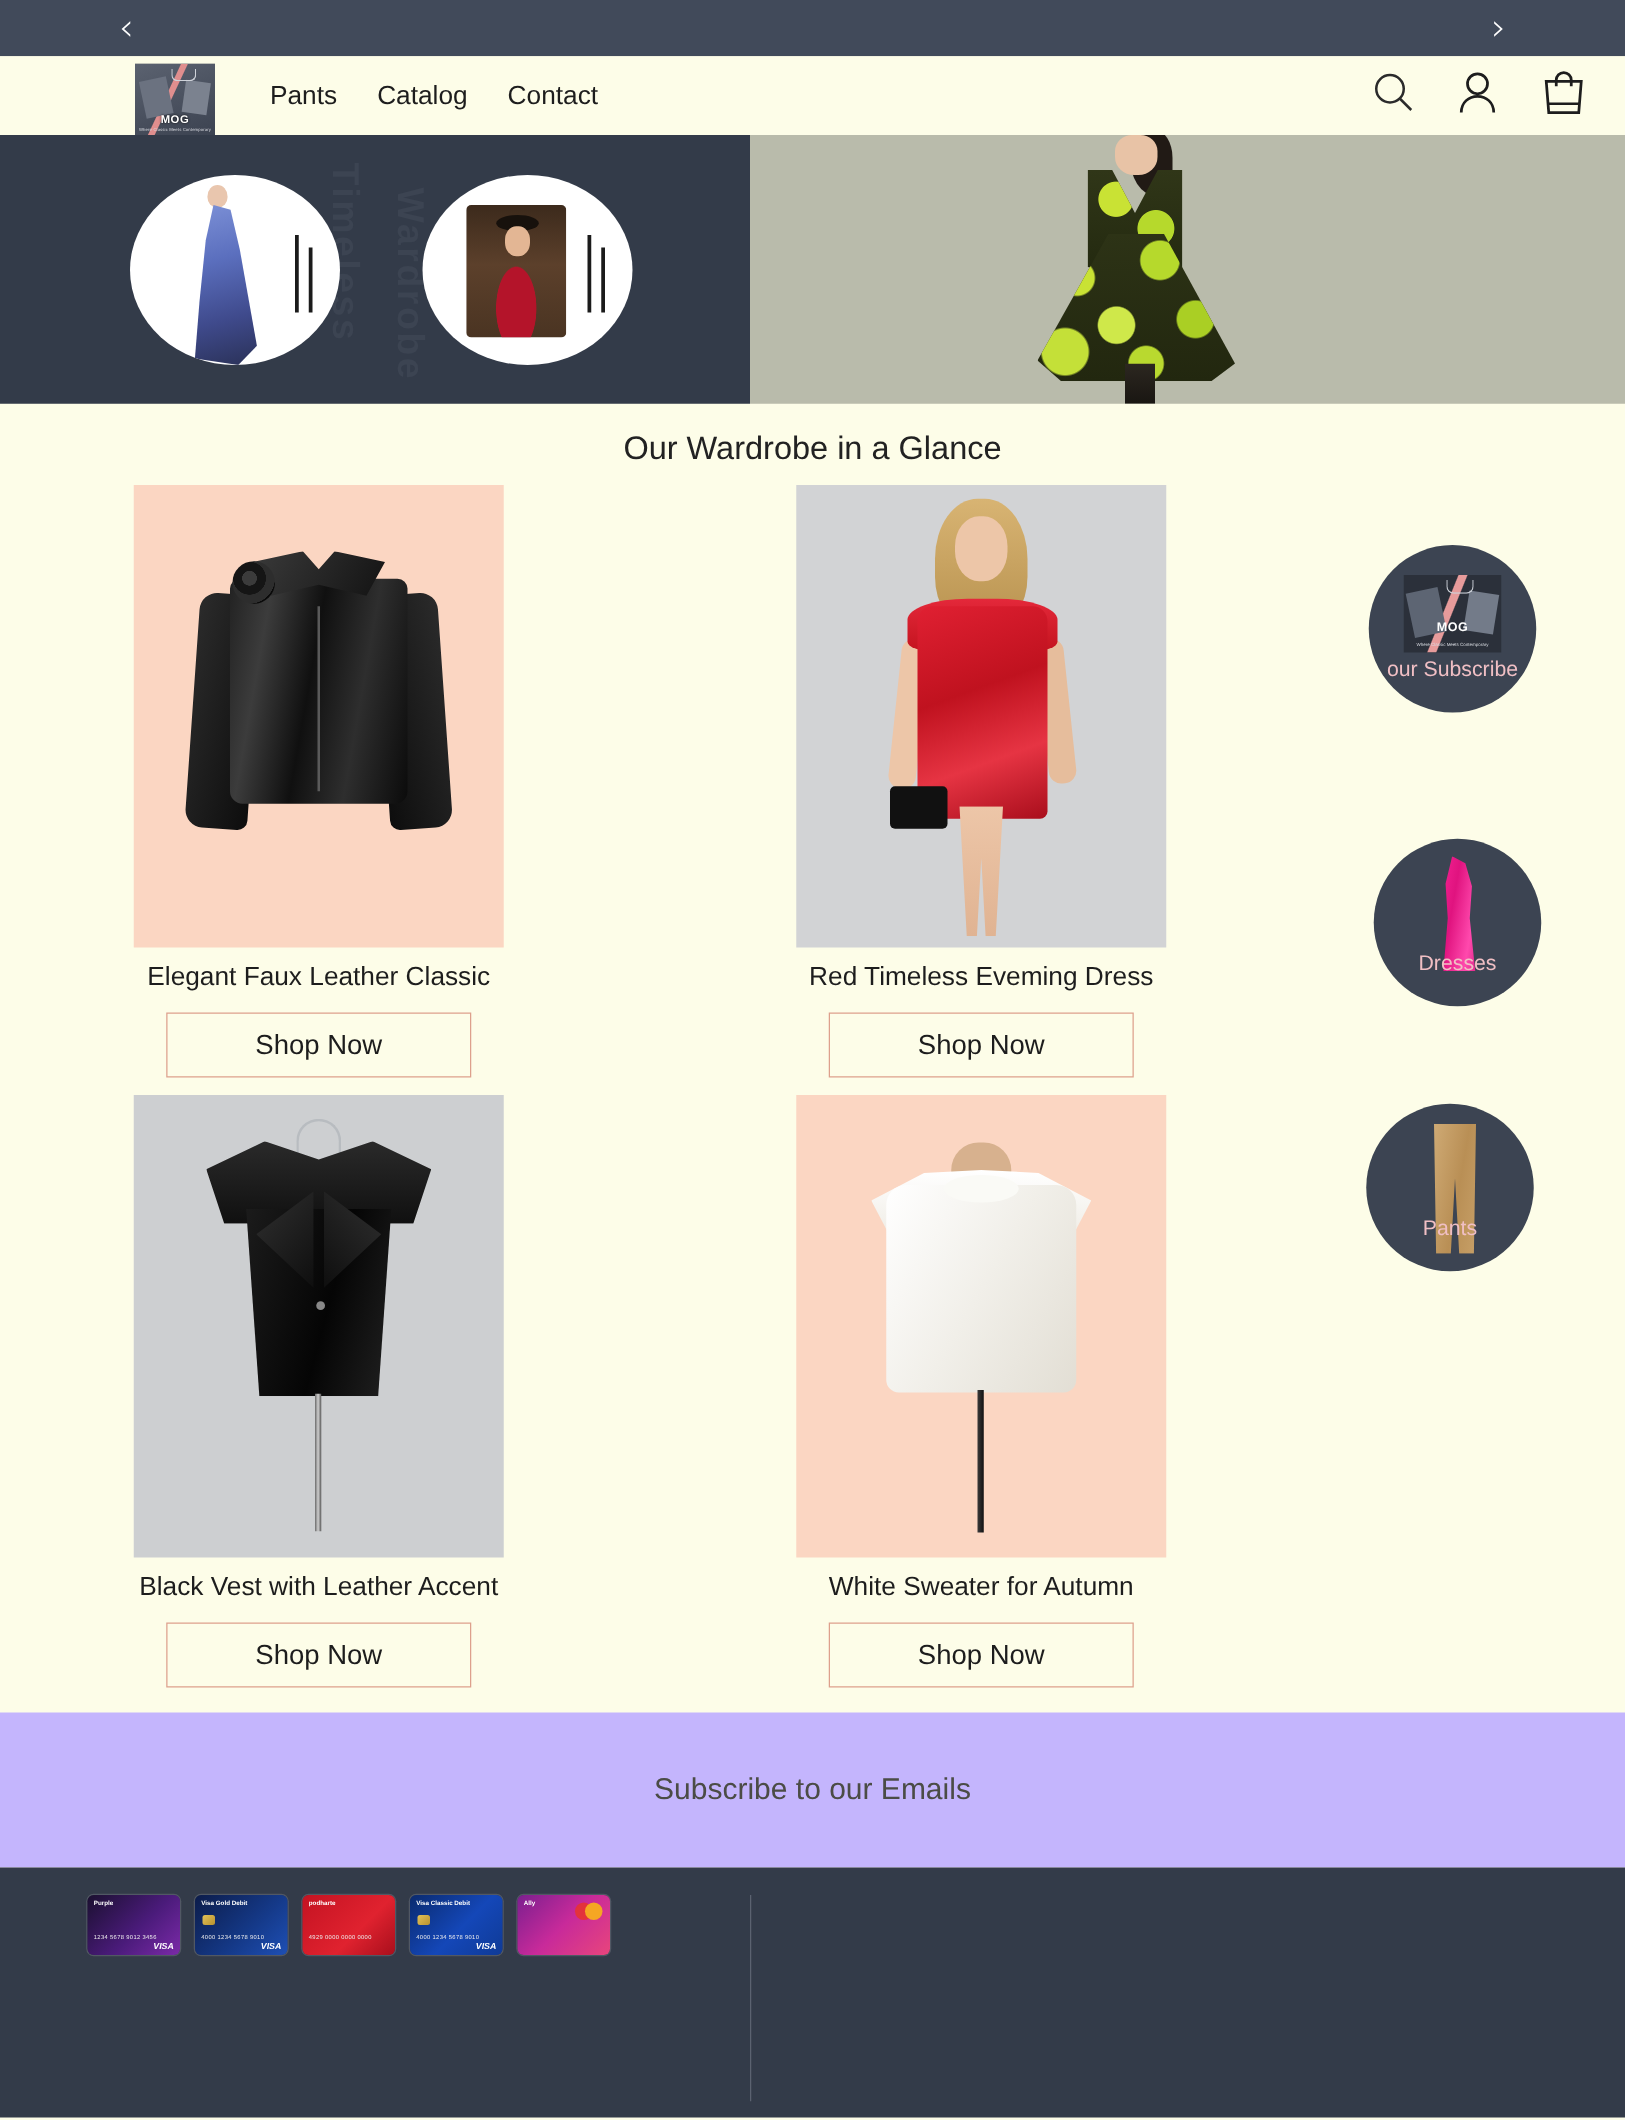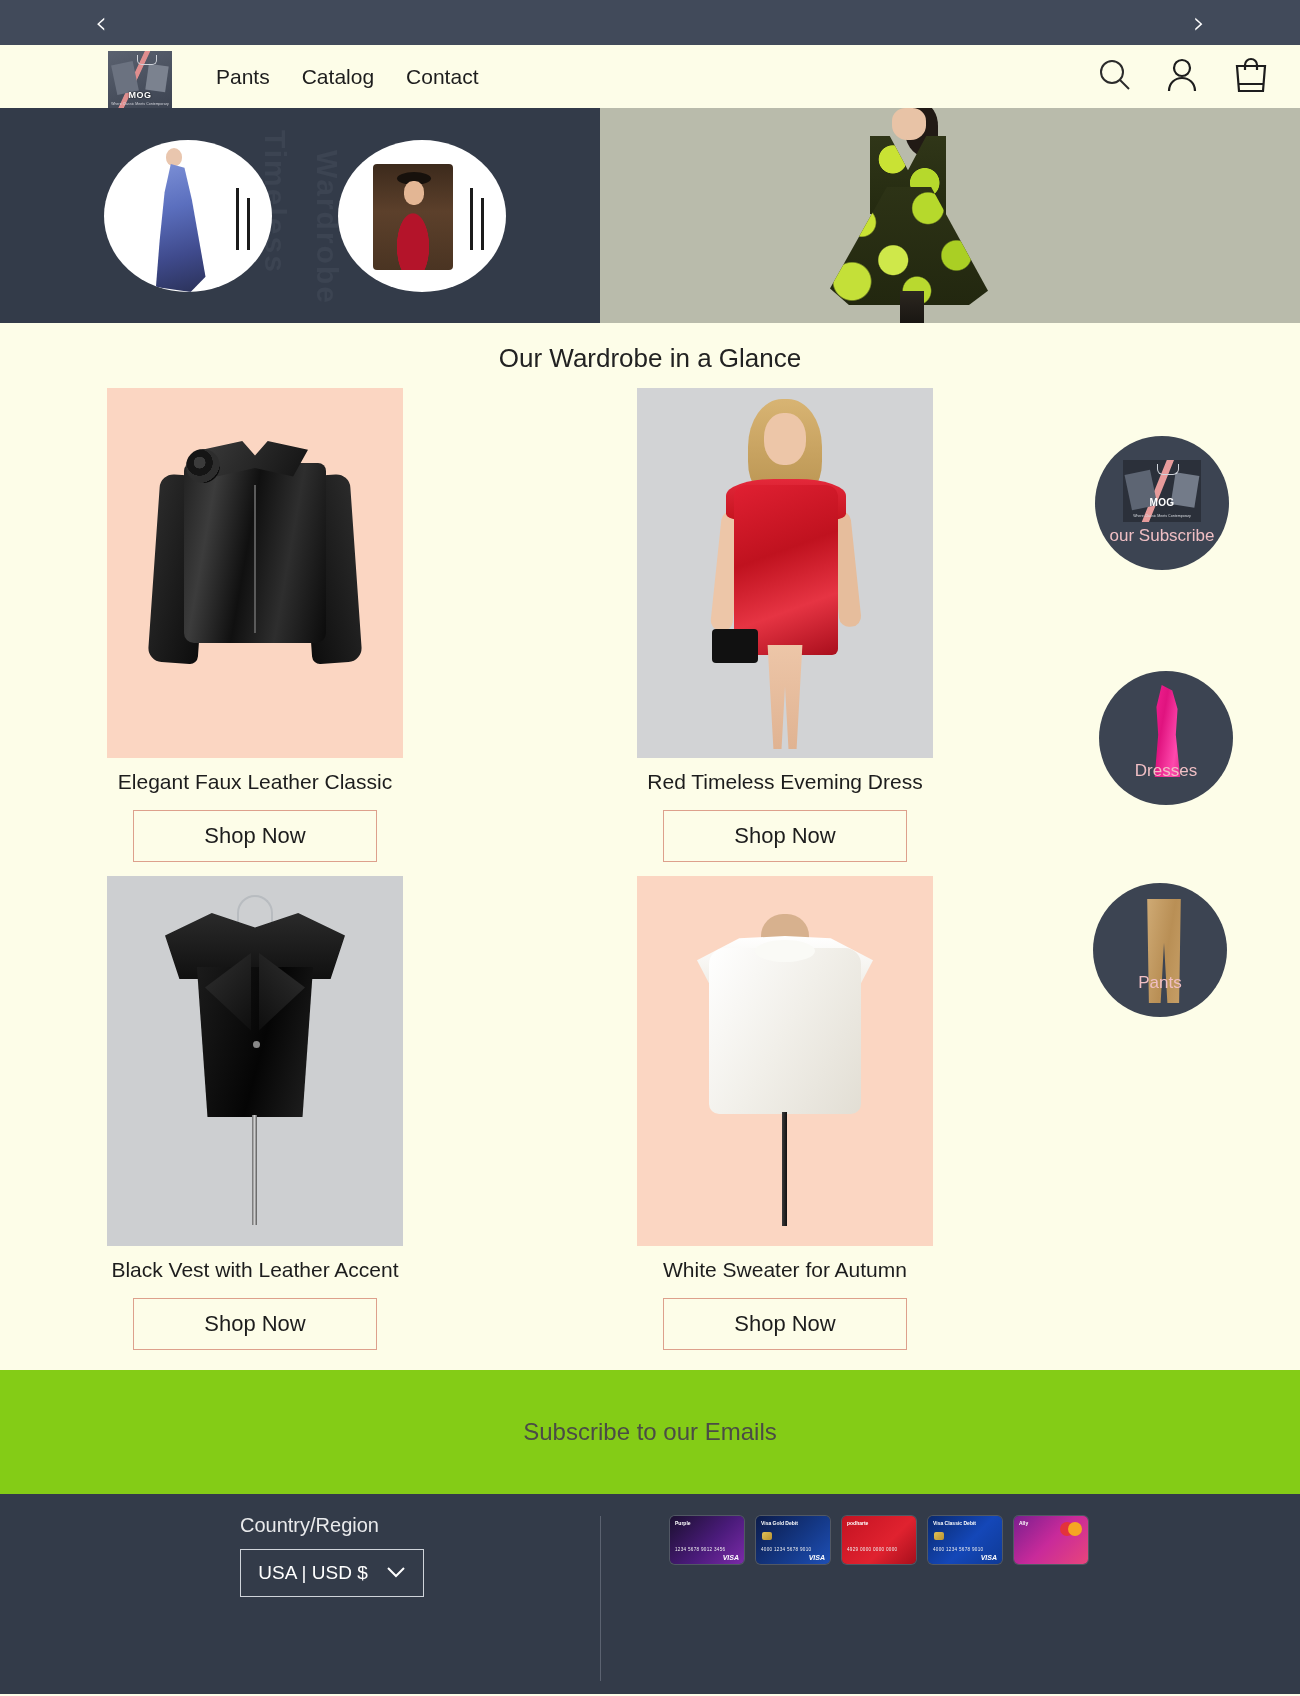--- a/index.html
+++ b/index.html
@@ -335,21 +335,21 @@
     clip-path: polygon(38% 0, 62% 6%, 74% 26%, 70% 54%, 80% 100%, 22% 100%, 30% 54%, 26% 24%);
   }
   .cc-pants{
     position:absolute; top:16px; left:50px; width:42px; height:104px;
     background:linear-gradient(100deg,#d2ae79,#b98f55 55%,#c9a26a);
     clip-path: polygon(10% 0, 90% 0, 86% 100%, 58% 100%, 50% 42%, 42% 100%, 14% 100%);
   }
 
   
   .newsletter{
-    margin-top:20px; height:124px; background:#84cc16;
+    margin-top:20px; height:124px; background:#c4b5fd;
     display:flex; flex-direction:column; align-items:center; justify-content:center;
     position:relative;
   }
   .nl-title{ font-size:24px; color:#4b4c46; }
   .nl-sub{ font-size:17px; color:#4b4c46; margin-top:-2px; }
   .nl-field{
     margin-top:8px; width:424px; height:58px;
     border:1.5px solid #6d6f62; display:flex; align-items:center;
     padding:0 22px; justify-content:space-between; background:transparent;
   }
@@ -587,31 +587,20 @@
       <div class="cc-label">Dresses</div>
     </div>
   </div>
 </div>
 
 <div class="newsletter">
   <div class="nl-title">Subscribe to our Emails</div>
 </div>
 
 <div class="footer">
-  <div class="f-left">
-    <div class="f-label">Country/Region</div>
-    <div class="f-select">
-      <span class="f-select-val">USA | USD $</span>
-      <span>
-        <svg width="20" height="12" viewBox="0 0 20 12">
-            <path d="M2 2l8 8 8-8" fill="none" stroke="#fff" stroke-width="2"></path>
-          </svg>
-      </span>
-    </div>
-  </div>
 
   <div class="f-divider"></div>
 
   <div class="f-cards">
     <div class="card c-purple">
       <span class="brand">Purple</span>
       <span class="num">1234 5678 9012 3456</span>
       <span class="visa">VISA</span>
     </div>
     <div class="card c-blue1">

